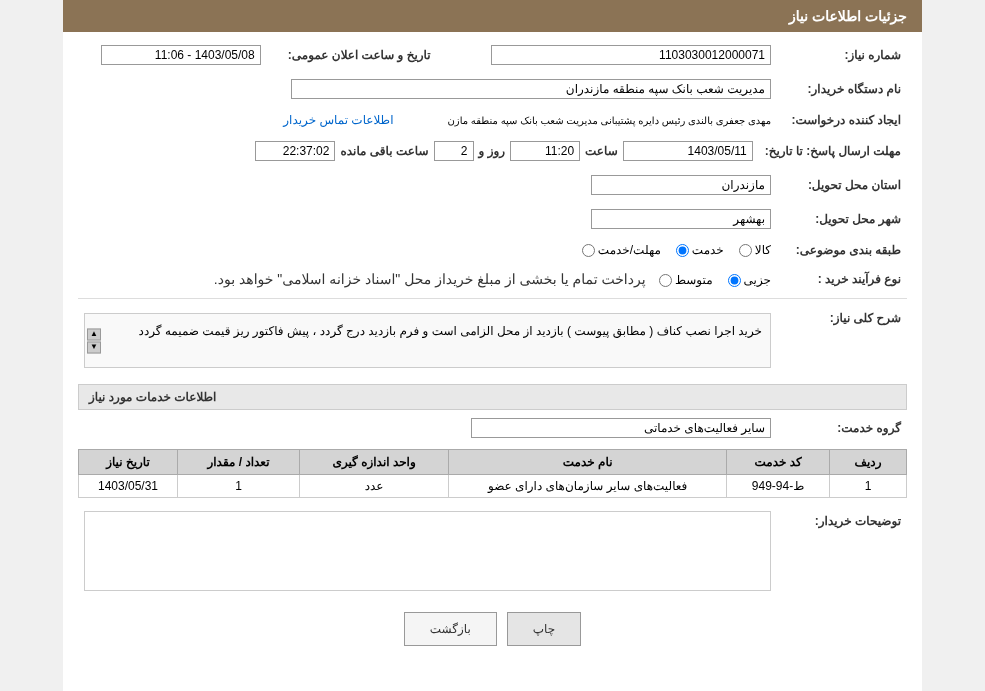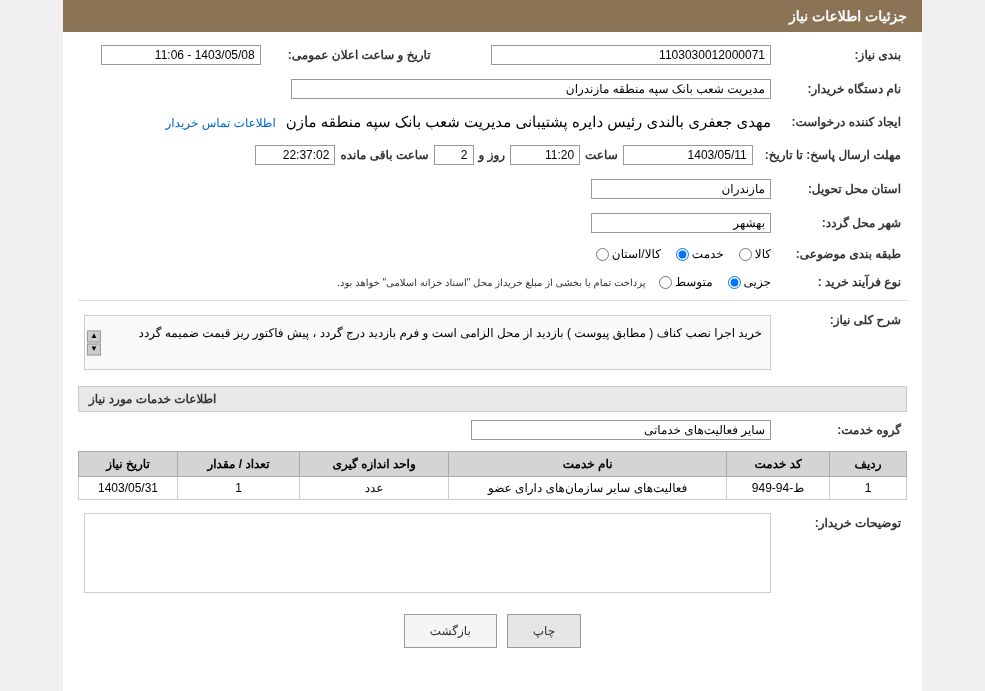--- a/index.html
+++ b/index.html
@@ -190,21 +190,21 @@
 
   <div class="header-bar">
     <span>جزئیات اطلاعات نیاز</span>
   </div>
 
   <div class="content main-wrapper">
 
     <table class="info-table">
       <tbody>
           <tr>
-        <td class="label-cell">بندی نیاز:</td>
+        <td class="label-cell">شماره نیاز:</td>
         <td class="value-cell">
           <input class="input-box input-wide" type="text" readonly="" value="1103030012000071" style="">
         </td>
         <td style="width:20px;"></td>
         <td class="label-cell" style="width:auto;">تاریخ و ساعت اعلان عمومی:</td>
         <td>
           <input class="input-box" style="width: 160px;" type="text" readonly="" value="1403/05/08 - 11:06">
         </td>
       </tr>
     </tbody>
@@ -219,21 +219,21 @@
         </td>
       </tr>
     </tbody>
       </table>
 
     <table class="info-table">
       <tbody>
           <tr>
         <td class="label-cell">ایجاد کننده درخواست:</td>
         <td class="value-cell">
-          <span style="font-size:15px;">مهدی جعفری بالندی رئیس دایره پشتیبانی مدیریت شعب بانک سپه منطقه مازن</span>
+          <span style="font-size:10px;margin-left:44px;">مهدی جعفری بالندی رئیس دایره پشتیبانی مدیریت شعب بانک سپه منطقه مازن</span>
           &nbsp;
           <a href="#" class="link-blue">اطلاعات تماس خریدار</a>
         </td>
       </tr>
     </tbody>
       </table>
 
     <table class="info-table">
       <tbody>
           <tr>
@@ -260,21 +260,21 @@
         <td class="value-cell">
           <input class="input-box input-medium" type="text" readonly="" value="مازندران" style="">
         </td>
       </tr>
     </tbody>
       </table>
 
     <table class="info-table">
       <tbody>
           <tr>
-        <td class="label-cell">شهر محل گردد:</td>
+        <td class="label-cell">شهر محل تحویل:</td>
         <td class="value-cell">
           <input class="input-box input-medium" type="text" readonly="" value="بهشهر" style="">
         </td>
       </tr>
     </tbody>
       </table>
 
     <table class="info-table">
       <tbody>
           <tr>
@@ -283,21 +283,21 @@
           <div class="radio-group">
             <div class="radio-item">
               <span>کالا</span>
               <input type="radio" name="category" style="">
             </div>
             <div class="radio-item">
               <span>خدمت</span>
               <input type="radio" name="category" checked="" style="">
             </div>
             <div class="radio-item">
-              <span>کالا/استان</span>
+              <span>مهلت/خدمت</span>
               <input type="radio" name="category" style="">
             </div>
           </div>
         </td>
       </tr>
     </tbody>
       </table>
 
     <table class="info-table">
       <tbody>
@@ -308,21 +308,21 @@
             <div class="radio-item">
               <span>جزیی</span>
               <input type="radio" name="process" checked="" style="">
             </div>
             <div class="radio-item">
               <span>متوسط</span>
               <input type="radio" name="process" style="">
             </div>
           </div>
           &nbsp;&nbsp;
-          <span style="font-size:10px; color:#333;">پرداخت تمام یا بخشی از مبلغ خریداز محل "اسناد خزانه اسلامی" خواهد بود.</span>
+          <span style="font-size:14px; color:#333;">پرداخت تمام یا بخشی از مبلغ خریداز محل "اسناد خزانه اسلامی" خواهد بود.</span>
         </td>
       </tr>
     </tbody>
       </table>
 
     <hr class="separator-line">
 
     <table class="info-table">
       <tbody>
           <tr>

